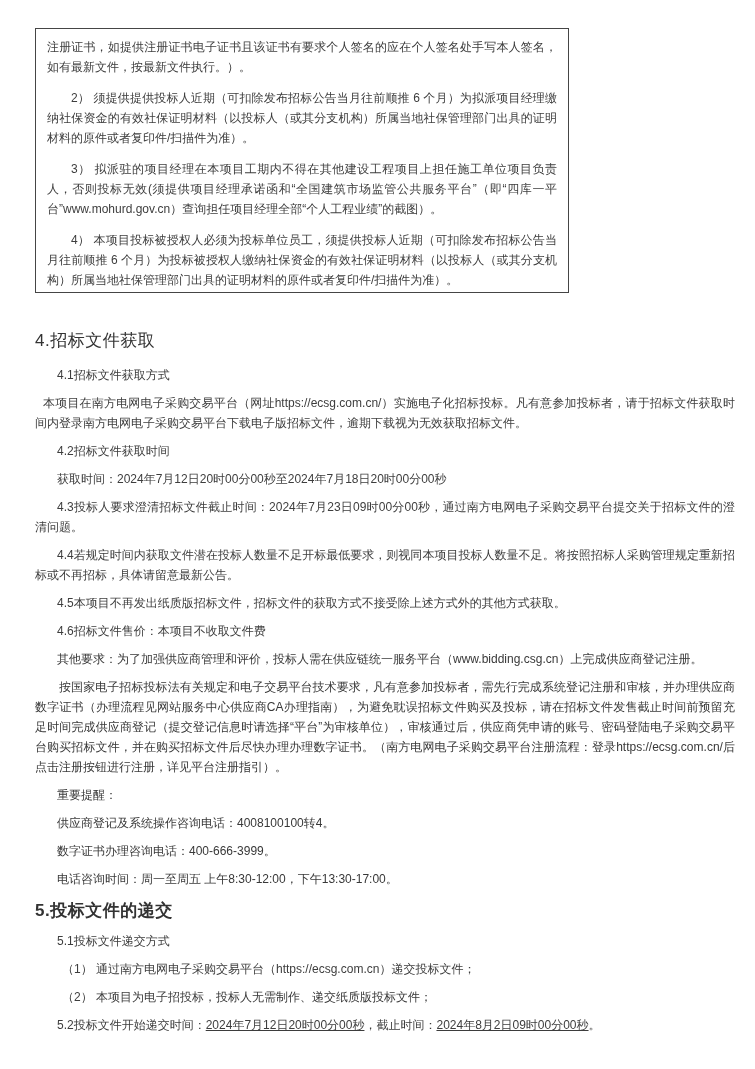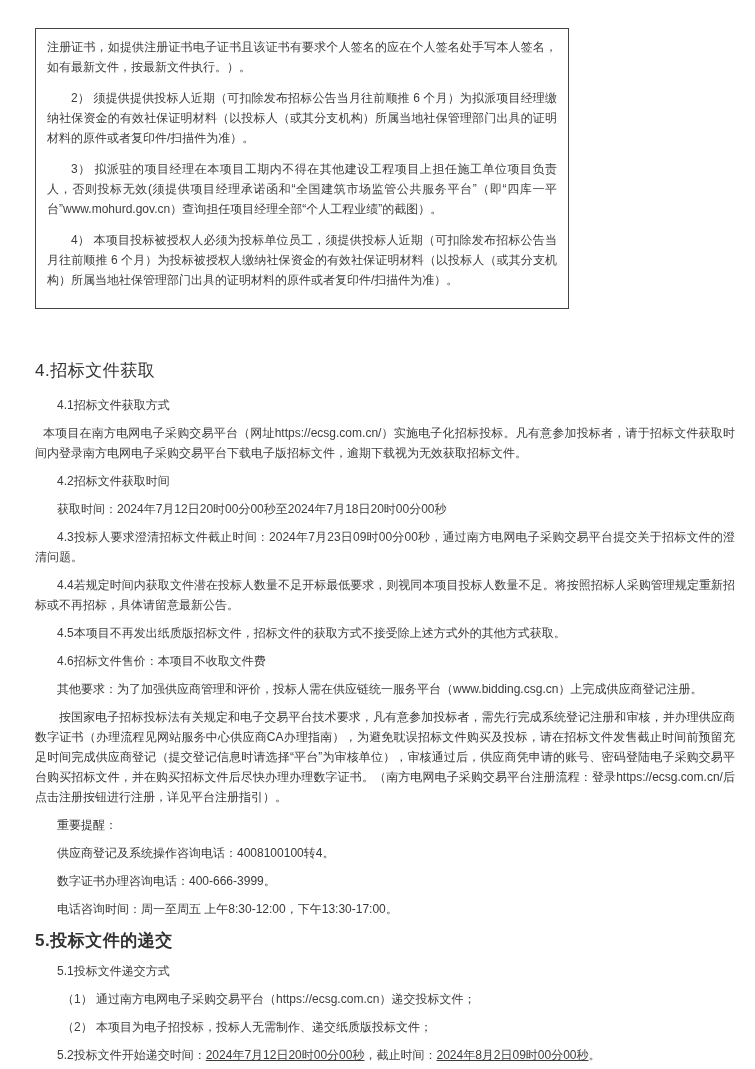--- a/index.html
+++ b/index.html
@@ -17,37 +17,37 @@
   .page {
     box-sizing: border-box;
     width: 755px;
     padding: 28px 20px 24px 35px;
   }
   
   .notice-box {
     box-sizing: border-box;
     width: 534px;
     border: 1px solid #454545;
-    padding: 8px 11px 16px 11px;
+    padding: 8px 11px 0 11px;
     font-size: 12px;
     line-height: 20px;
   }
   .notice-box p {
     margin: 0 0 11px 0;
     text-align: justify;
   }
   .notice-box p:last-child { margin-bottom: 2px; }
   .ti2em { text-indent: 2em; }
 
   
   .sec-title {
     font-size: 17px;
     font-weight: 400;
     color: #333333;
-    margin: 50px 0 13px 0;
+    margin: 36px 0 13px 0;
     letter-spacing: 0.5px;
   }
   .sec-title.bold {
     font-weight: 700;
     margin: 10px 0 9px 0;
   }
 
   
   .para {
     font-size: 12px;

